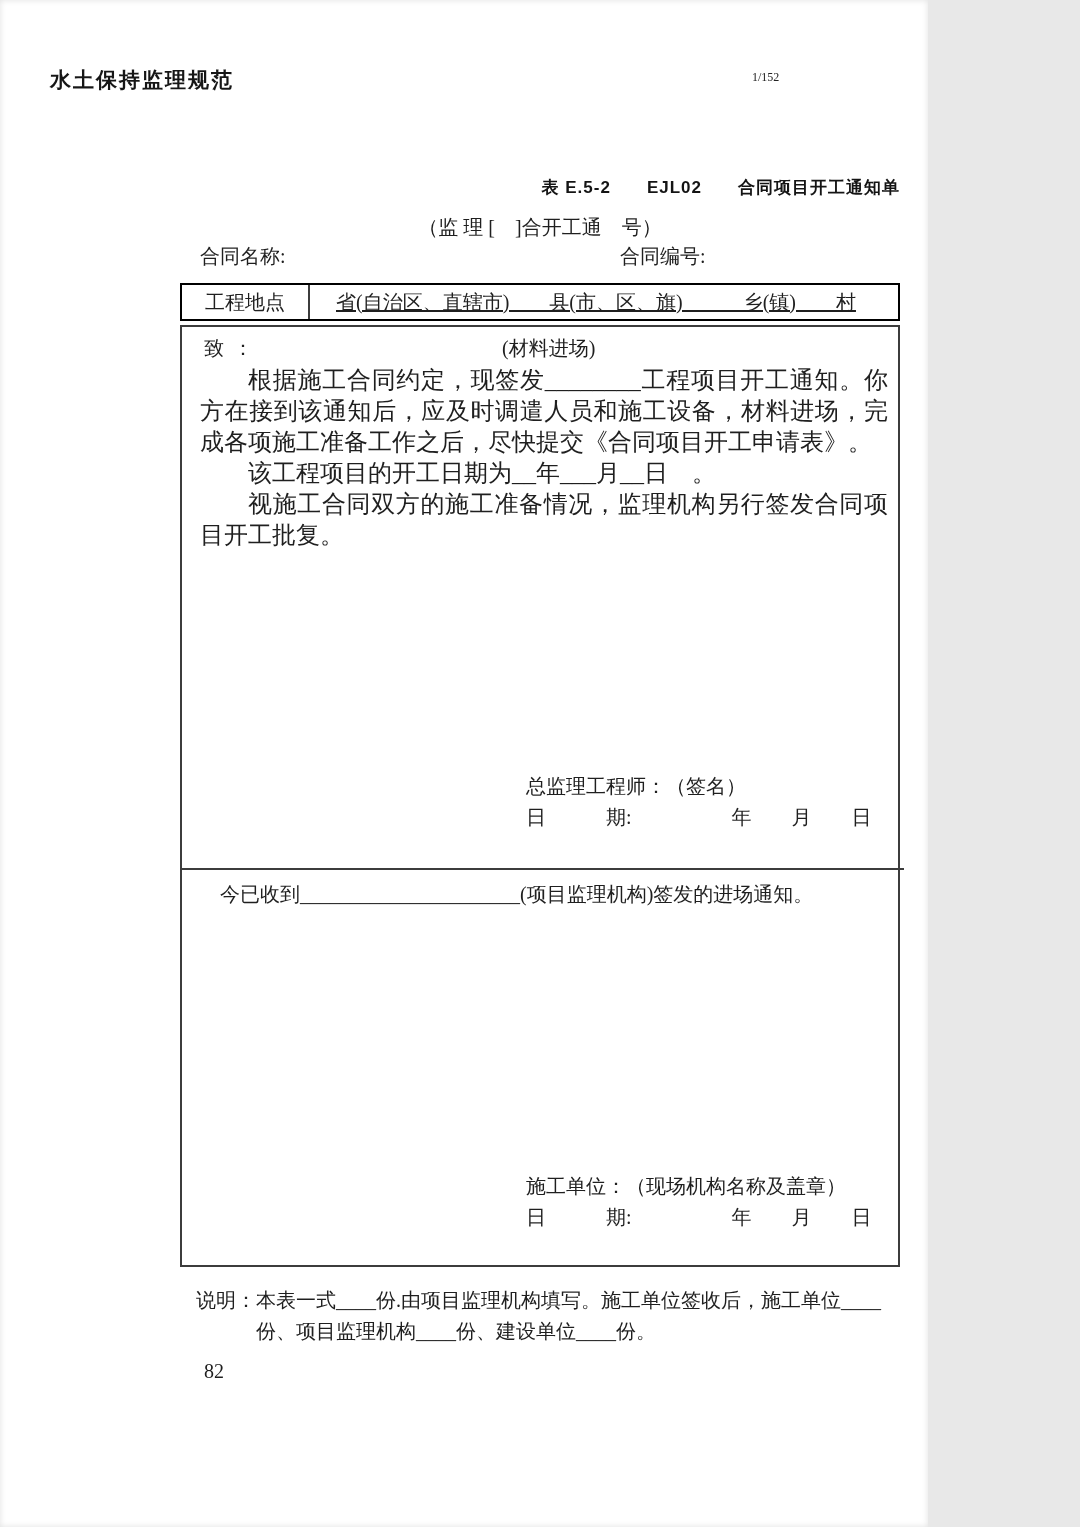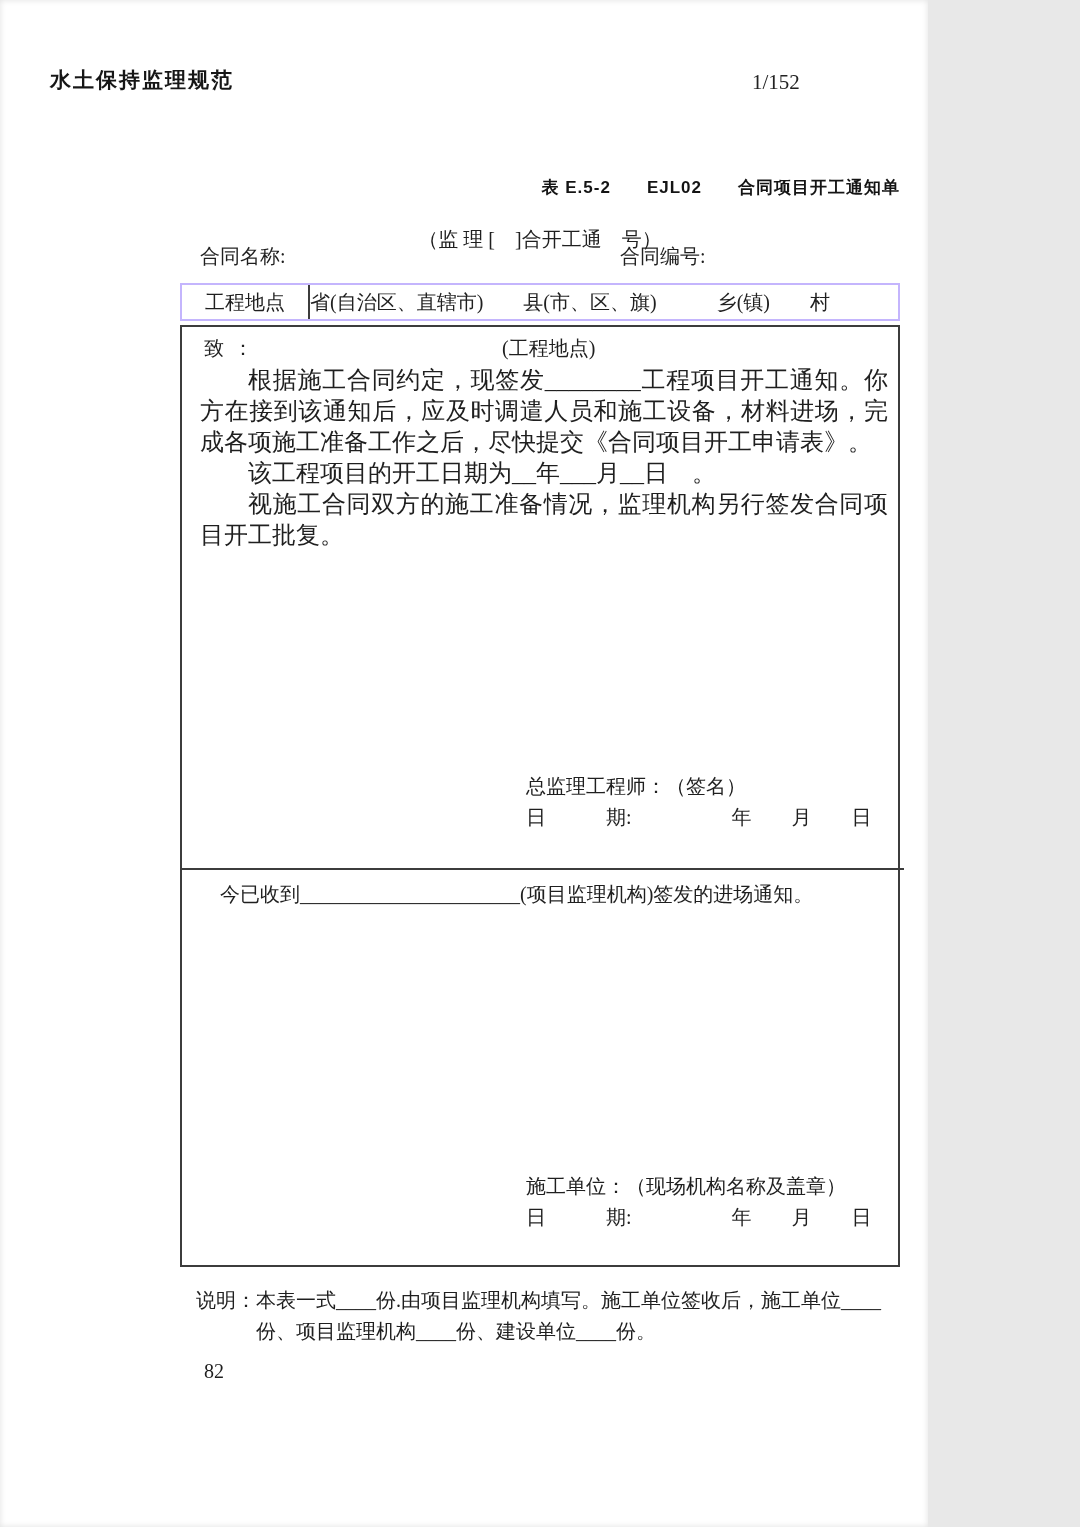--- a/index.html
+++ b/index.html
@@ -15,48 +15,48 @@
     box-shadow: inset 0 0 6px rgba(0,0,0,0.12);
   }
   
   .doc-header-left {
     position: absolute; left: 50px; top: 66px;
     font-family: "Liberation Sans", "DejaVu Sans", sans-serif;
     font-weight: bold; font-size: 21px; letter-spacing: 2px; color: #161616;
   }
   .doc-header-right {
     position: absolute; left: 752px; top: 70px;
-    font-size: 21px; color: #222;
+    font-size: 12px; color: #222;
   }
   
   .content { position: absolute; left: 180px; top: 0; width: 720px; }
   .form-title {
     position: absolute; left: 0; top: 176px; width: 720px;
     text-align: right; font-weight: bold; font-size: 17px; letter-spacing: 1px;
     font-family: "Liberation Sans", "DejaVu Sans", sans-serif; color: #141414;
   }
   .form-subtitle {
     position: absolute; left: 0; top: 214px; width: 720px;
-    text-align: center; font-size: 20px; margin-top: 12px;
+    text-align: center; font-size: 20px;
   }
   .contract-row { position: absolute; left: 0; top: 243px; width: 720px; height: 28px; font-size: 20px; }
   .contract-name { position: absolute; left: 20px; top: 0; }
   .contract-no   { position: absolute; left: 440px; top: 0; }
   
   .loc-row {
     position: absolute; left: 0; top: 283px; width: 720px; height: 38px;
-    border: 2px solid #c4b5fd; display: flex; align-items: center;
+    border: 2px solid #000000; display: flex; align-items: center;
     font-size: 20px;
   }
   .loc-label {
     width: 128px; flex: 0 0 128px; height: 100%;
     border-right: 2px solid #3c3c3c;
     display: flex; align-items: center; justify-content: center;
   }
-  .loc-value { flex: 1; white-space: nowrap; overflow: hidden; }
+  .loc-value { flex: 1; padding-left: 26px; white-space: nowrap; overflow: hidden; text-decoration: underline; }
   .main-box {
     position: absolute; left: 0; top: 325px; width: 720px; height: 942px;
     border: 2px solid #3c3c3c;
   }
   .to-line { position: absolute; left: 22px; top: 8px; width: 680px; height: 28px; font-size: 20px; }
   .to-label { position: absolute; left: 0; top: 0; letter-spacing: 2px; }
   .to-unit  { position: absolute; left: 298px; top: 0; }
   .body-para {
     position: absolute; left: 18px; width: 688px;
     font-size: 24px; line-height: 31px; text-indent: 2em;
@@ -102,21 +102,21 @@
 
     <div class="loc-row">
       <div class="loc-label">工程地点</div>
       <div class="loc-value">省(自治区、直辖市)　　县(市、区、旗)　　　乡(镇)　　村</div>
     </div>
 
     <div class="main-box">
 
       <div class="to-line">
         <span class="to-label">致 ：</span>
-        <span class="to-unit">(工程地点)</span>
+        <span class="to-unit">(材料进场)</span>
       </div>
 
       <p class="body-para para1">根据施工合同约定，现签发________工程项目开工通知。你方在接到该通知后，应及时调遣人员和施工设备，材料进场，完成各项施工准备工作之后，尽快提交《合同项目开工申请表》。</p>
       <p class="body-para para2">该工程项目的开工日期为__年___月__日　。</p>
       <p class="body-para para3">视施工合同双方的施工准备情况，监理机构另行签发合同项目开工批复。</p>
 
       <div class="sig-block sig-block-1">
         <div>总监理工程师：（签名）</div>
         <div>日　　　期:　　　　　年　　月　　日</div>
       </div>

